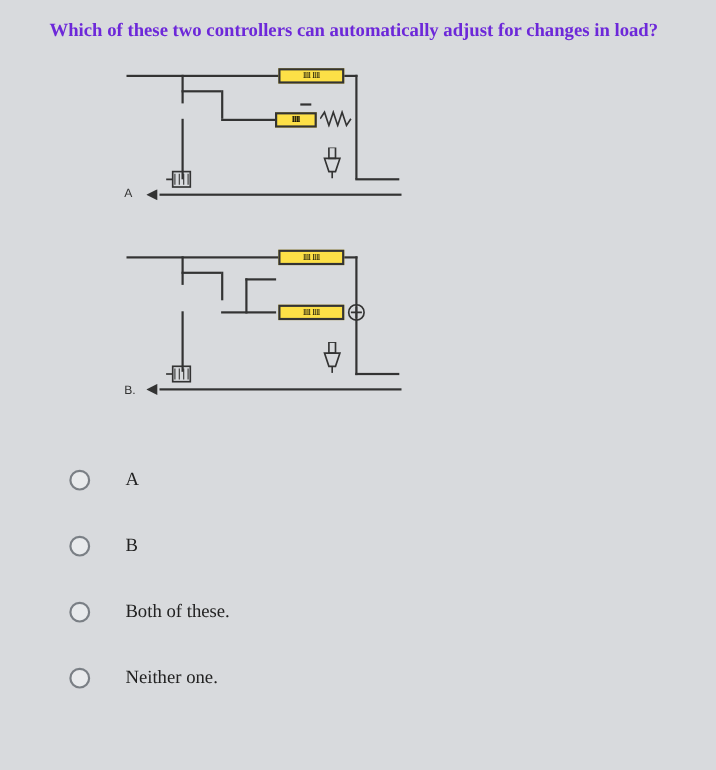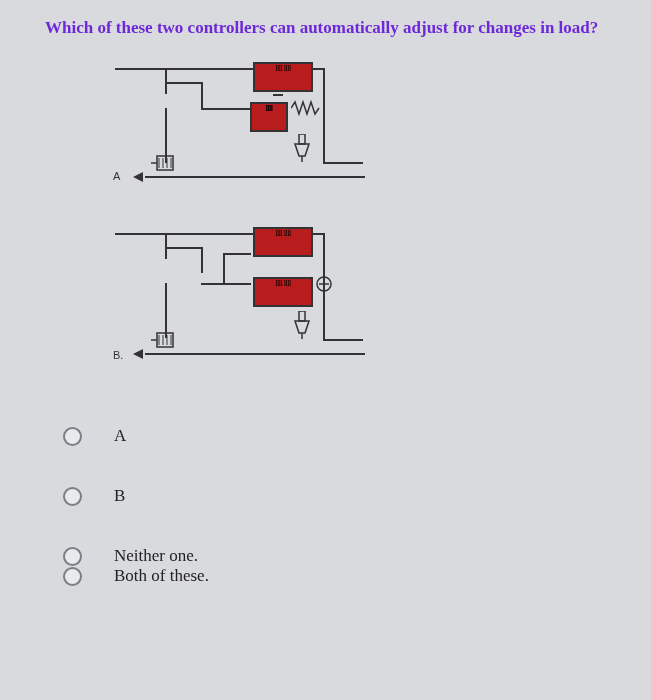--- a/index.html
+++ b/index.html
@@ -32,22 +32,22 @@
     }
     .circuit.top { top: 0; }
     .circuit.bottom { top: 165px; }
     .wire { position: absolute; background: #333; }
     .hwire { height: 2px; }
     .vwire { width: 2px; }
     
     .coil-box {
       position: absolute;
       border: 2px solid #333;
-      height: 30px;
-      background: #b91c1c;
+      height: 14px;
+      background: #fde047;
       font-size: 8px;
       text-align: center;
       line-height: 10px;
       letter-spacing: -0.5px;
     }
     
     .diag-label {
       position: absolute;
       font-size: 11px;
       color: #333;
@@ -183,21 +183,21 @@
 
 <div class="options">
   <div class="option-row">
     <div class="radio"></div>
     <div class="option-label">A</div>
   </div>
   <div class="option-row">
     <div class="radio"></div>
     <div class="option-label">B</div>
   </div>
+  <div class="option-row">
+    <div class="radio"></div>
+    <div class="option-label">Both of these.</div>
+  </div>
   <div class="option-row" style="margin-bottom:0;">
     <div class="radio"></div>
     <div class="option-label">Neither one.</div>
   </div>
-  <div class="option-row">
-    <div class="radio"></div>
-    <div class="option-label">Both of these.</div>
-  </div>
 </div>
 
 </body></html>

